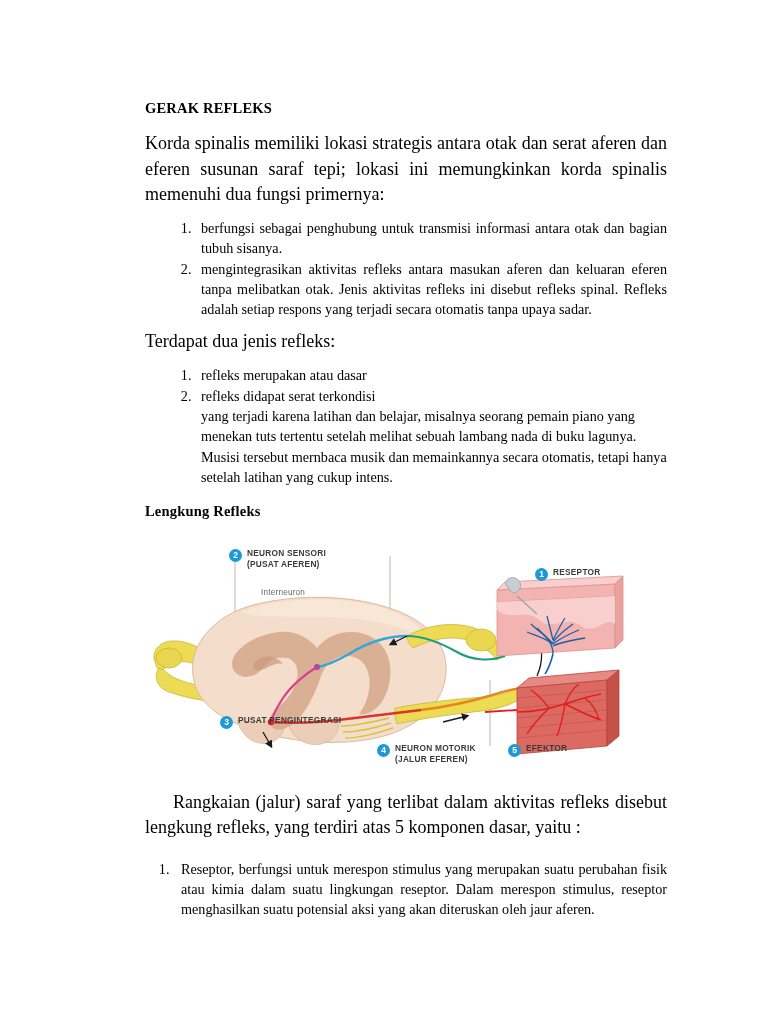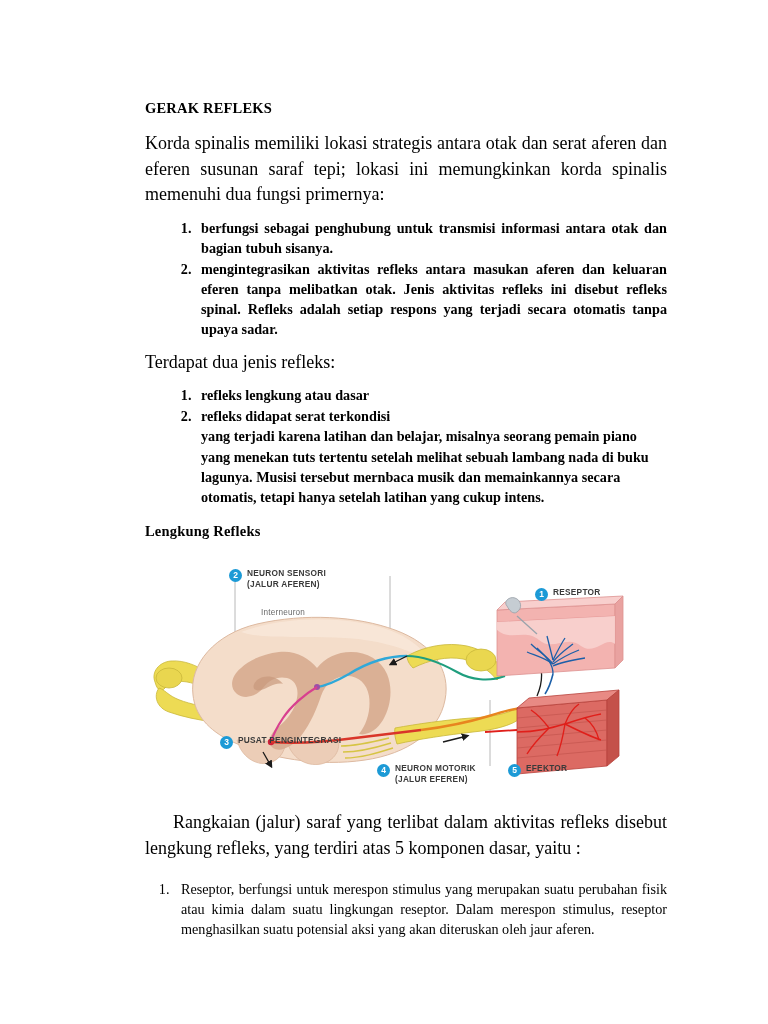--- a/index.html
+++ b/index.html
@@ -47,21 +47,20 @@
     text-align: justify;
   }
   p.para-indent {
     text-indent: 28px;
   }
   ol.numlist {
     margin: 2px 0 10px 0;
     padding-left: 50px;
     font-size: 14.2px;
     line-height: 1.42;
-    font-weight: bold;
   }
   ol.numlist > li {
     text-align: justify;
     margin-bottom: 1px;
     padding-left: 6px;
   }
   ol.numlist.left-align > li {
     text-align: left;
   }
   ol.outer {
@@ -138,21 +137,21 @@
 
     <ol class="numlist">
       <li>berfungsi sebagai penghubung untuk transmisi informasi antara otak dan bagian tubuh sisanya.</li>
       <li>mengintegrasikan aktivitas refleks antara masukan aferen dan keluaran eferen tanpa melibatkan otak. Jenis aktivitas refleks ini disebut refleks spinal. Refleks adalah setiap respons yang terjadi secara otomatis tanpa upaya sadar.</li>
     </ol>
 
     <p class="para">Terdapat dua jenis refleks:</p>
 
     <ol class="numlist left-align">
       <li>
-        <span class="sub-line">refleks lengkung atau dasar</span>
+        <span class="sub-line">refleks merupakan atau dasar</span>
       </li>
       <li>
         <span class="sub-line">refleks didapat serat terkondisi</span>
         <span class="sub-line">yang terjadi karena latihan dan belajar, misalnya seorang pemain piano yang menekan tuts tertentu setelah melihat sebuah lambang nada di buku lagunya. Musisi tersebut mernbaca musik dan memainkannya secara otomatis, tetapi hanya setelah latihan yang cukup intens.</span>
       </li>
     </ol>
 
     <h2 class="sub-title">Lengkung Refleks</h2>
 
     <div class="figure">
@@ -286,21 +285,21 @@
           </g>
           <path d="M340 172 L372 170" stroke="#e01f1a" stroke-width="1.8" fill="none"></path>
         </g>
       </svg>
 
       <div class="interneuron-label" style="left:116px; top:48px;">Interneuron</div>
 
       <div class="fig-label" style="left:84px; top:8px;">
         <span class="badge">2</span>
         <span class="lab-text">NEURON SENSORI
-(JALUR AFEREN)</span>
+(PUSAT AFEREN)</span>
       </div>
 
       <div class="fig-label" style="left:390px; top:27px;">
         <span class="badge">1</span>
         <span class="lab-text">RESEPTOR</span>
       </div>
 
       <div class="fig-label" style="left:75px; top:175px;">
         <span class="badge">3</span>
         <span class="lab-text">PUSAT PENGINTEGRASI</span>

